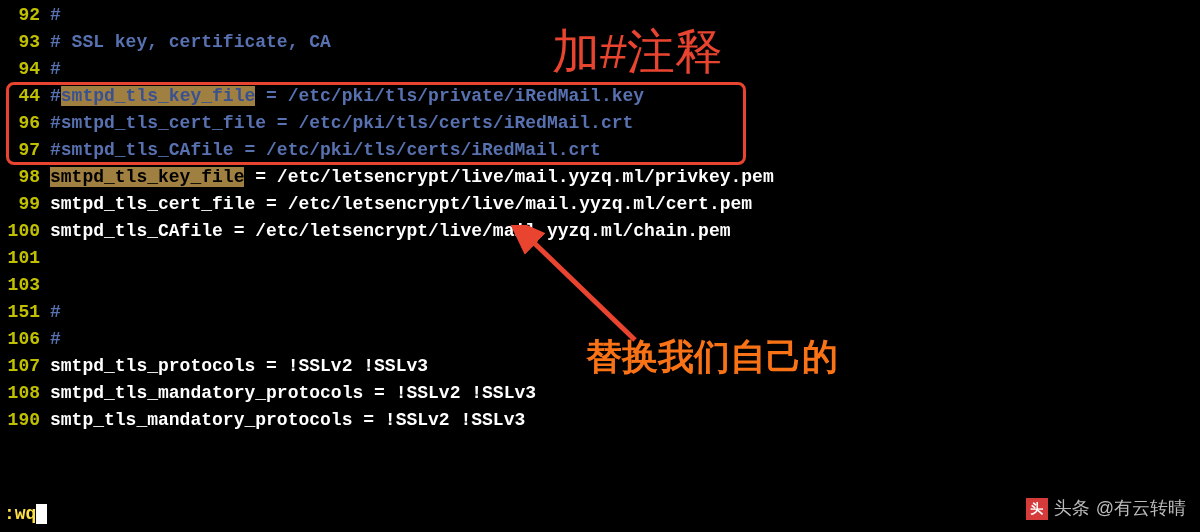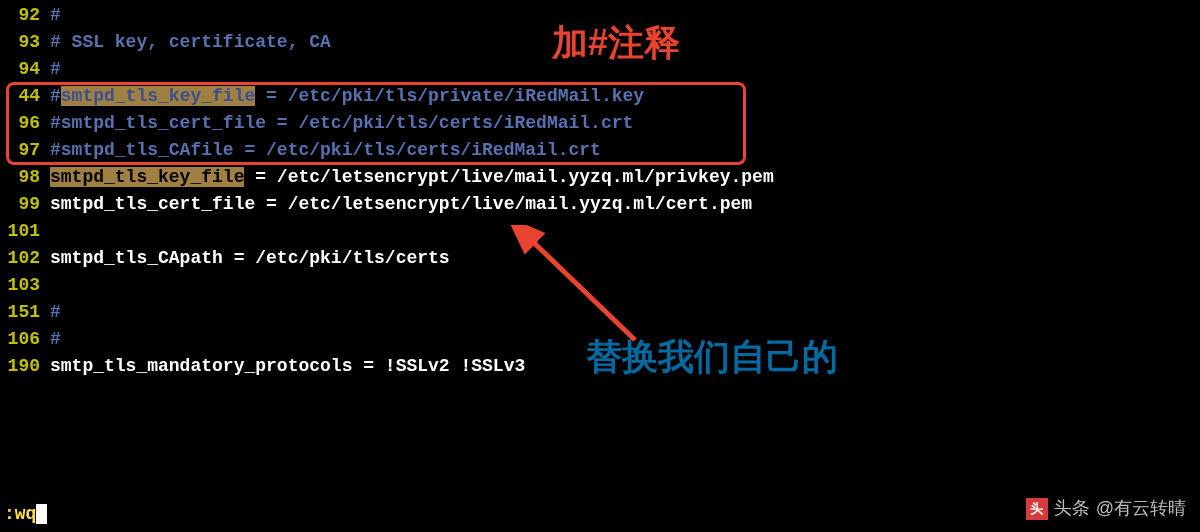--- a/index.html
+++ b/index.html
@@ -42,30 +42,30 @@
       border-radius: 8px;
       left: 6px;
       top: 82px;
       width: 740px;
       height: 83px;
       pointer-events: none;
     }
     .annotation-top {
       position: absolute;
       color: #e84430;
-      font-size: 36px;
-      font-weight: bold;
+      font-size: 48px;
+      font-weight: normal;
       font-family: 'Microsoft YaHei', sans-serif;
       top: 16px;
       left: 552px;
       text-align: center;
     }
     .annotation-bottom {
       position: absolute;
-      color: #0369a1;
+      color: #f97316;
       font-size: 36px;
       font-weight: bold;
       font-family: 'Microsoft YaHei', sans-serif;
       top: 330px;
       left: 586px;
     }
     .arrow-svg {
       position: absolute;
       top: 225px;
       left: 510px;
@@ -115,25 +115,27 @@
 
 <div class="editor" id="editor">
     <div class="line"><span class="line-number">92</span><span class="code"><span class="comment">#</span></span></div>
     <div class="line"><span class="line-number">93</span><span class="code"><span class="comment"># SSL key, certificate, CA</span></span></div>
     <div class="line"><span class="line-number">94</span><span class="code"><span class="comment">#</span></span></div>
     <div class="line"><span class="line-number">44</span><span class="code"><span class="comment">#</span><span class="highlight-comment">smtpd_tls_key_file</span><span class="comment"> = /etc/pki/tls/private/iRedMail.key</span></span></div>
     <div class="line"><span class="line-number">96</span><span class="code"><span class="comment">#smtpd_tls_cert_file = /etc/pki/tls/certs/iRedMail.crt</span></span></div>
     <div class="line"><span class="line-number">97</span><span class="code"><span class="comment">#smtpd_tls_CAfile = /etc/pki/tls/certs/iRedMail.crt</span></span></div>
     <div class="line"><span class="line-number">98</span><span class="code"><span class="highlight">smtpd_tls_key_file</span><span class="white"> = /etc/letsencrypt/live/mail.yyzq.ml/privkey.pem</span></span></div>
     <div class="line"><span class="line-number">99</span><span class="code"><span class="white">smtpd_tls_cert_file = /etc/letsencrypt/live/mail.yyzq.ml/cert.pem</span></span></div>
+    <div class="line"><span class="line-number">100</span><span class="code"><span class="white">smtpd_tls_CAfile = /etc/letsencrypt/live/mail.yyzq.ml/chain.pem</span></span></div>
     <div class="line"><span class="line-number">101</span><span class="code">&nbsp;</span></div>
-    <div class="line"><span class="line-number">102</span><span class="code"><span class="white">smtpd_tls_CApath = /etc/pki/tls/certs</span></span></div>
     <div class="line"><span class="line-number">103</span><span class="code">&nbsp;</span></div>
     <div class="line"><span class="line-number">151</span><span class="code"><span class="comment">#</span></span></div>
     <div class="line"><span class="line-number">106</span><span class="code"><span class="comment">#</span></span></div>
+    <div class="line"><span class="line-number">107</span><span class="code"><span class="white">smtpd_tls_protocols = !SSLv2 !SSLv3</span></span></div>
+    <div class="line"><span class="line-number">108</span><span class="code"><span class="white">smtpd_tls_mandatory_protocols = !SSLv2 !SSLv3</span></span></div>
     <div class="line"><span class="line-number">190</span><span class="code"><span class="white">smtp_tls_mandatory_protocols = !SSLv2 !SSLv3</span></span></div>
   </div>
 
 <div class="red-box"></div>
 
 <div class="annotation-top">加#注释</div>
 <div class="annotation-bottom">替换我们自己的</div>
 
 <svg class="arrow-svg" width="160" height="130">
   <defs>

